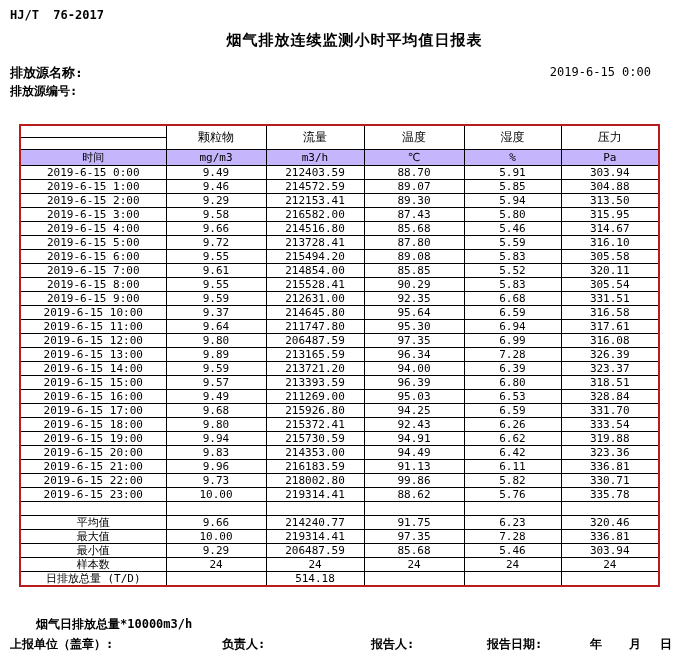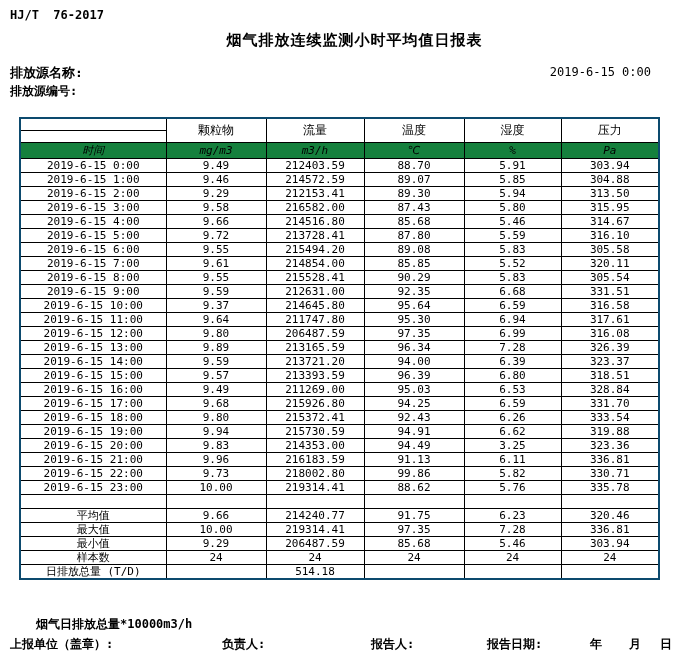--- a/index.html
+++ b/index.html
@@ -12,41 +12,41 @@
     position: relative;
   }
   .abs { position: absolute; }
   .std-code { left: 10px; top: 8px; font-size: 12px; font-weight: bold; white-space: pre; }
   .page-title { left: 16px; top: 31px; width: 677px; text-align: center; font-size: 15px; font-weight: bold; letter-spacing: 1px; }
   .src-name { left: 10px; top: 64px; font-size: 13px; font-weight: bold; }
   .src-id { left: 10px; top: 83px; font-size: 12px; font-weight: bold; }
   .report-date { right: 26px; top: 65px; font-size: 12px; }
 
   table.report {
-    position: absolute; left: 19px; top: 117px;
+    position: absolute; left: 19px; top: 124px;
     width: 639px;
     border-collapse: collapse;
     table-layout: fixed;
-    border: 2px solid #0c4a6e;
+    border: 2px solid #b91c1c;
     font-size: 11px;
   }
   table.report td, table.report th {
     border: 1px solid #000;
     padding: 0;
     margin: 0;
     text-align: center;
     vertical-align: middle;
     font-weight: normal;
     white-space: nowrap;
     overflow: hidden;
   }
   tr.h1 td, tr.h1 th { height: 11px; }
   tr.h2 td { height: 11px; }
   tr.h1 th { font-size: 12px; }
-  tr.units td { height: 14px; background: #15803d; font-style: italic; }
+  tr.units td { height: 14px; background: #c4b5fd; }
   tbody tr td { height: 13px; line-height: 13px; }
   tr.spacer td { height: 13px; }
 
   .note { left: 10px; top: 616px; font-size: 12px; font-weight: bold; margin-left: 26px; }
   .sig { top: 636px; font-size: 12px; font-weight: bold; white-space: nowrap; }
   .sig-unit { left: 10px; }
   .sig-resp { left: 222px; }
   .sig-reporter { left: 371px; }
   .sig-date { left: 487px; }
   .sig-year { left: 590px; }
@@ -251,21 +251,21 @@
         <td>215730.59</td>
         <td>94.91</td>
         <td>6.62</td>
         <td>319.88</td>
       </tr>
       <tr>
         <td>2019-6-15 20:00</td>
         <td>9.83</td>
         <td>214353.00</td>
         <td>94.49</td>
-        <td>3.25</td>
+        <td>6.42</td>
         <td>323.36</td>
       </tr>
       <tr>
         <td>2019-6-15 21:00</td>
         <td>9.96</td>
         <td>216183.59</td>
         <td>91.13</td>
         <td>6.11</td>
         <td>336.81</td>
       </tr>

